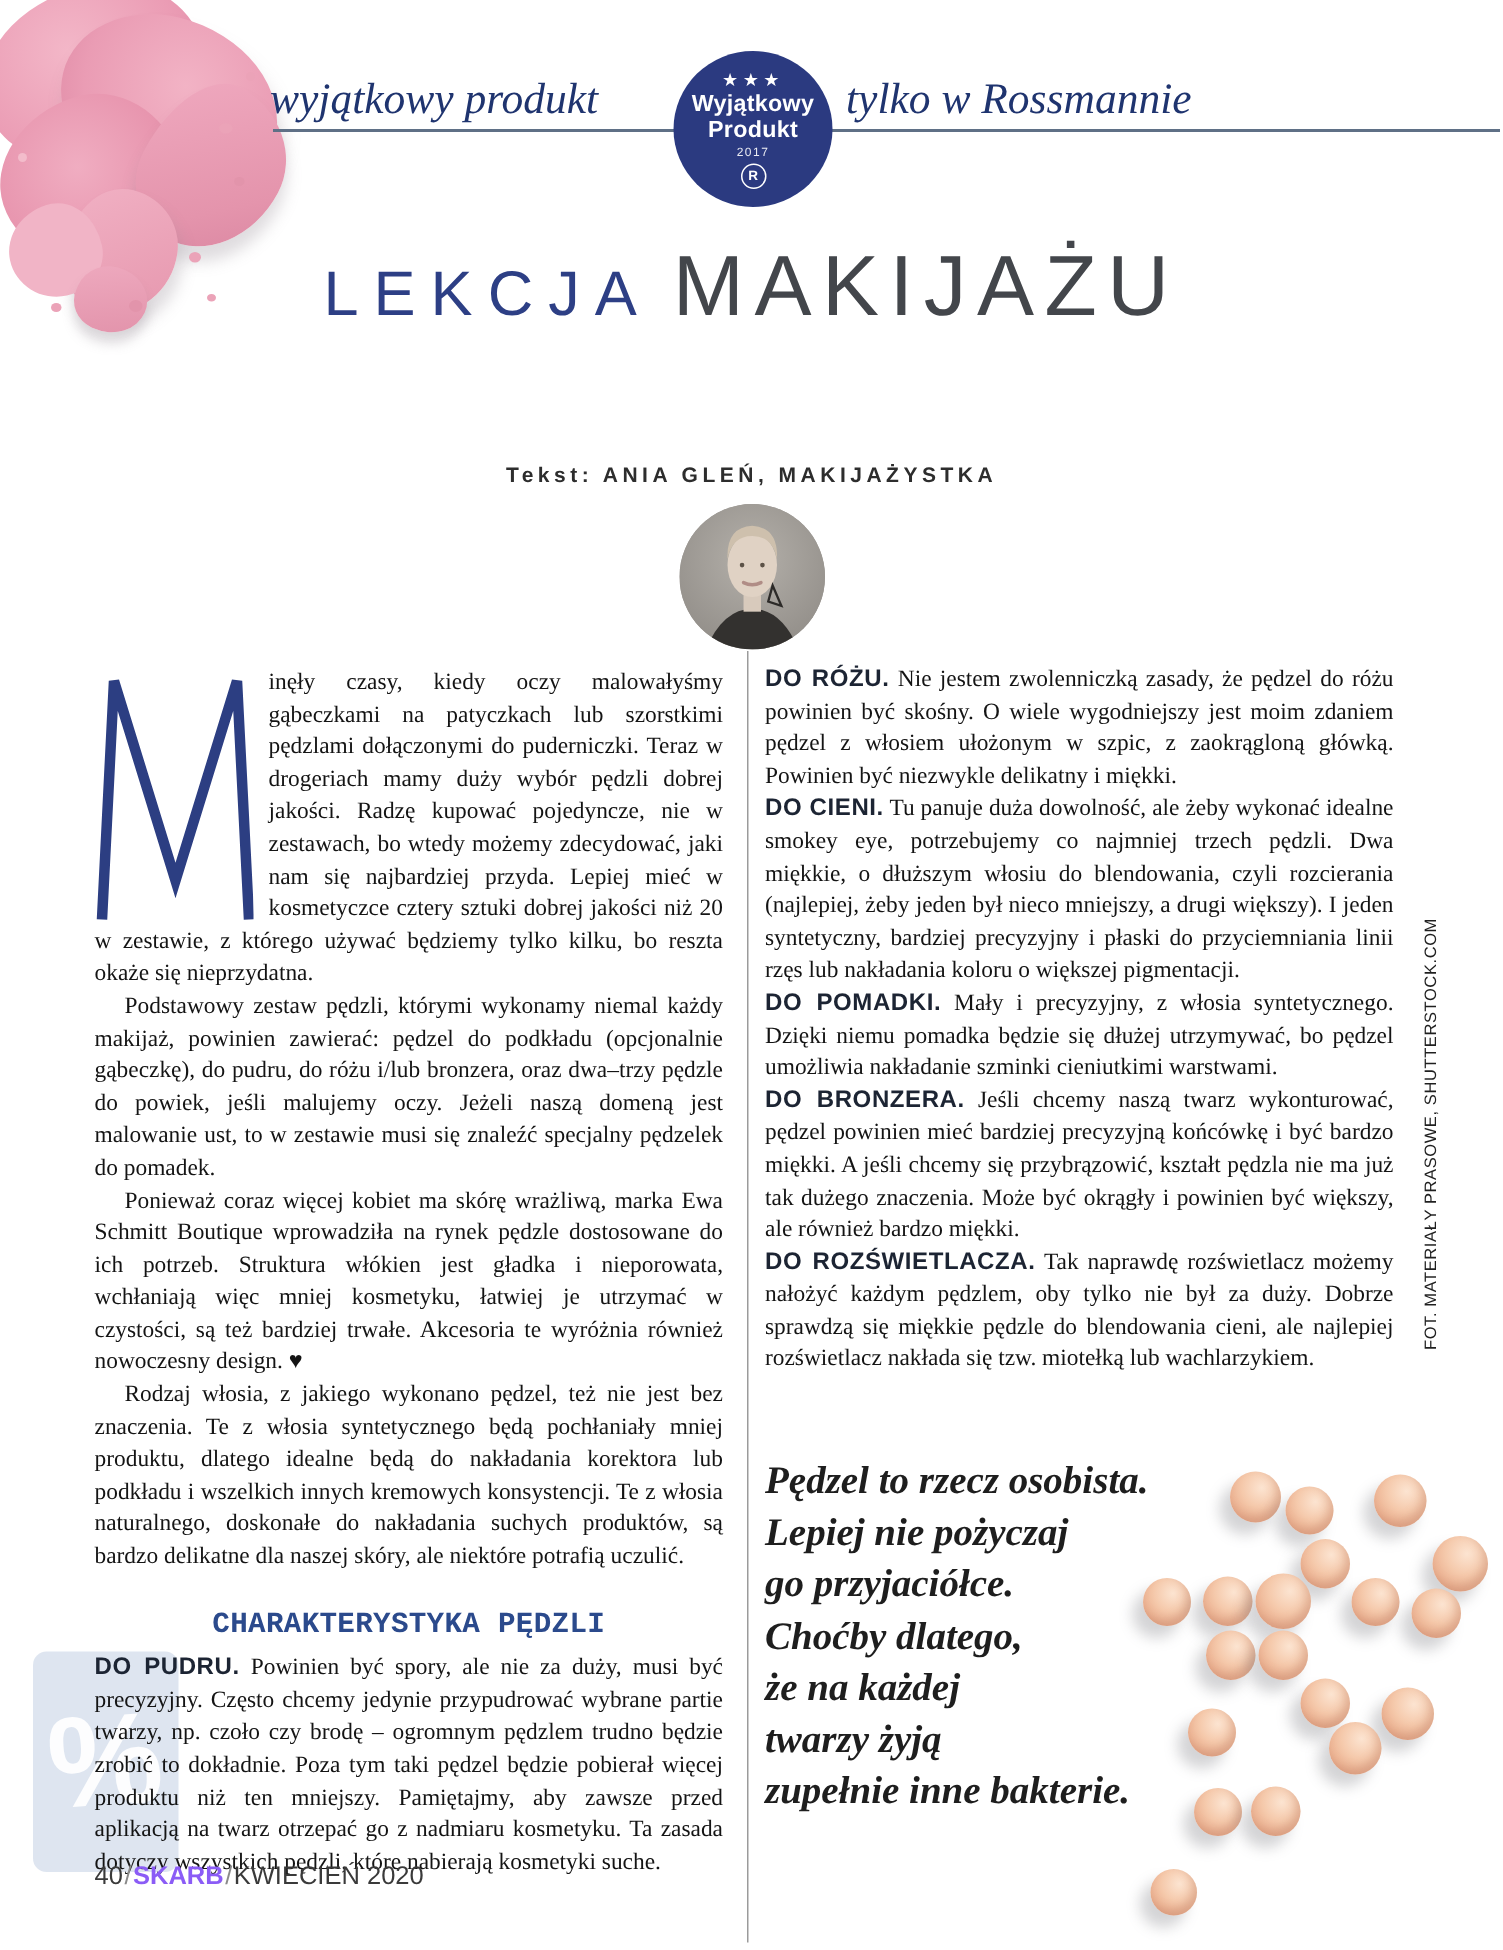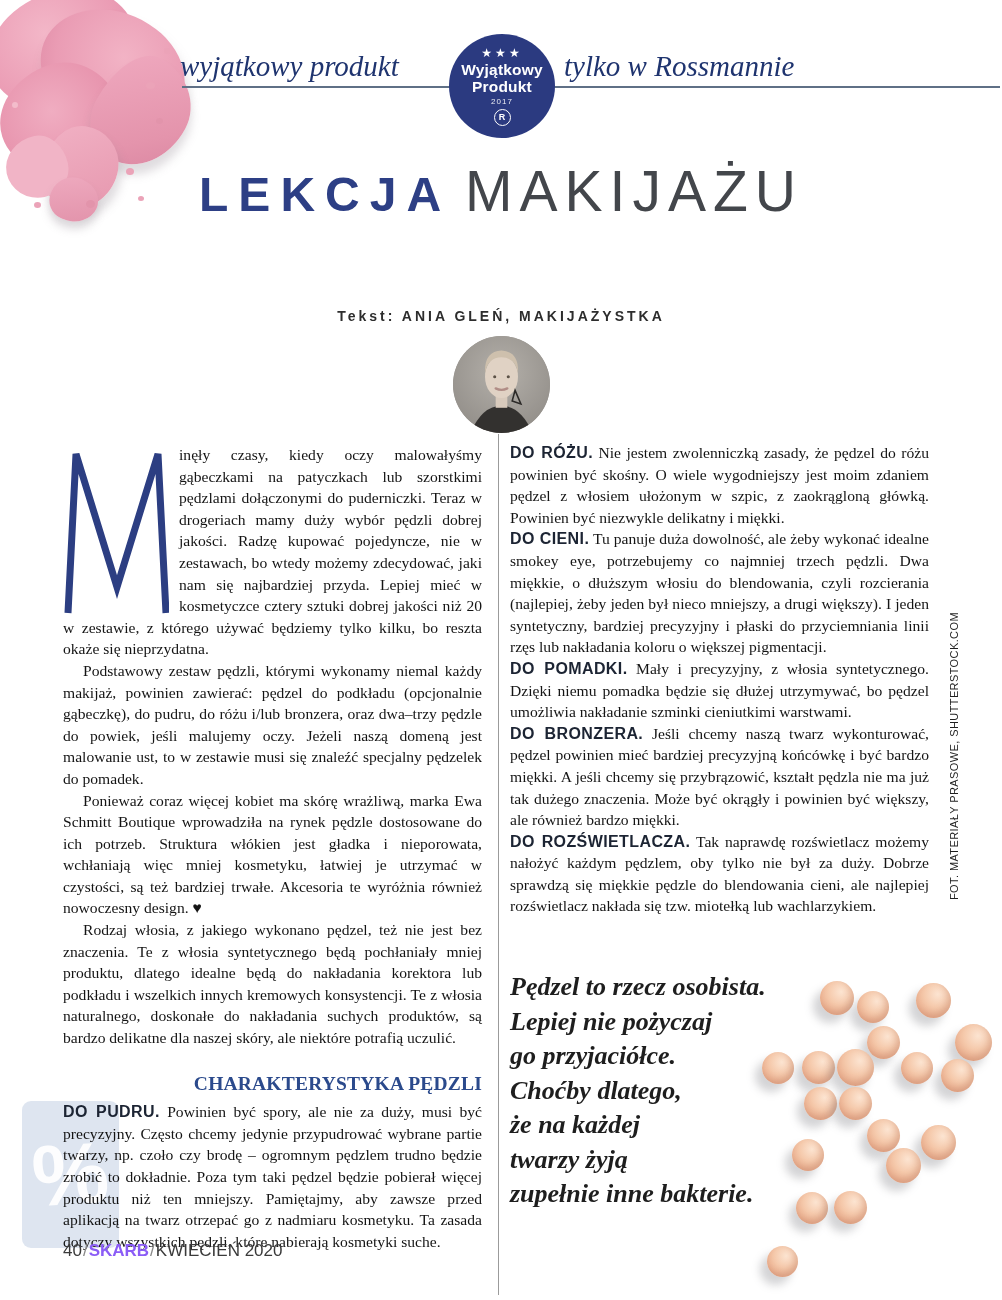--- a/index.html
+++ b/index.html
@@ -34,37 +34,37 @@
   .badge{position:absolute;left:449px;top:34px;width:106px;height:104px;background:var(--navy);border-radius:50%;z-index:4;
          display:flex;flex-direction:column;align-items:center;justify-content:center;color:#fff;text-align:center;}
   .badge .stars{font-size:12px;letter-spacing:3px;line-height:12px;margin-bottom:2px;}
   .badge .l1,.badge .l2{font-weight:bold;font-size:15.5px;line-height:17px;letter-spacing:.2px;text-align:right;}
   .badge .year{font-size:8px;letter-spacing:1px;margin-top:2px;opacity:.9;}
   .badge .logo{width:17px;height:17px;border:1.4px solid #fff;border-radius:50%;margin-top:3px;
                display:flex;align-items:center;justify-content:center;font-size:9px;font-weight:bold;line-height:9px;}
 
   
   .title{position:absolute;left:0;top:158px;width:100%;text-align:center;z-index:2;white-space:nowrap;}
-  .title .w1{font-family:"Liberation Sans",sans-serif;font-weight:700;font-size:48px;letter-spacing:10px;color:#2d3f85;}
+  .title .w1{font-family:"Liberation Sans",sans-serif;font-weight:400;font-size:42px;letter-spacing:10px;color:#2d3f85;}
   .title .w2{font-family:"Liberation Sans",sans-serif;font-weight:200;font-size:57px;letter-spacing:7px;color:#43464b;margin-left:14px;}
   .lede{position:absolute;left:0;top:246px;width:100%;text-align:center;font-family:"Liberation Serif",serif;font-style:italic;font-size:22px;line-height:29px;color:#30302f;z-index:2;}
   .byline{position:absolute;left:0;top:308px;width:100%;text-align:center;font-size:14px;font-weight:bold;letter-spacing:3px;color:#2d2d2d;z-index:2;}
 
   
   .portrait{position:absolute;left:453px;top:336px;width:97px;height:97px;border-radius:50%;overflow:hidden;z-index:2;background:#9a9691;}
   .divider{position:absolute;left:498px;top:434px;width:1px;height:861px;background:#9b9b9b;z-index:1;}
 
   
   .col{position:absolute;top:444px;width:419px;font-family:"Liberation Serif",serif;font-size:15.6px;line-height:21.6px;text-align:justify;color:var(--ink);z-index:2;}
   .col-left{left:63px;}
   .col-right{left:510px;top:442px;}
   .col p{margin:0;}
   .col p.ind{text-indent:20px;}
   .dropcap{float:left;width:106px;height:166px;margin:5px 10px 0 0;}
-  .sec-heading{font-family:Liberation Serif, serif;font-weight:bold;font-size:19.5px;letter-spacing:.2px;color:var(--heading_blue);margin:24px 0 7px 0 !important;text-align:right;}
+  .sec-heading{font-family:Liberation Mono, monospace;font-weight:bold;font-size:19.5px;letter-spacing:.2px;color:var(--heading_blue);margin:24px 0 7px 0 !important;text-align:center;}
   .lbl{font-family:"Liberation Sans",sans-serif;font-weight:bold;font-size:16px;letter-spacing:.4px;color:var(--label_dark);}
   .sr{position:absolute;width:1px;height:1px;overflow:hidden;clip:rect(0 0 0 0);}
 
   
   .quote{position:absolute;left:510px;top:970px;width:340px;z-index:3;}
   .quote div{font-family:"Liberation Serif",serif;font-style:italic;font-weight:600;font-size:26px;line-height:34.5px;color:#1e1e1e;}
 
   
   .pearls{position:absolute;left:0;top:0;width:1002px;height:1300px;z-index:2;pointer-events:none;}
   .pearl{position:absolute;border-radius:50%;

